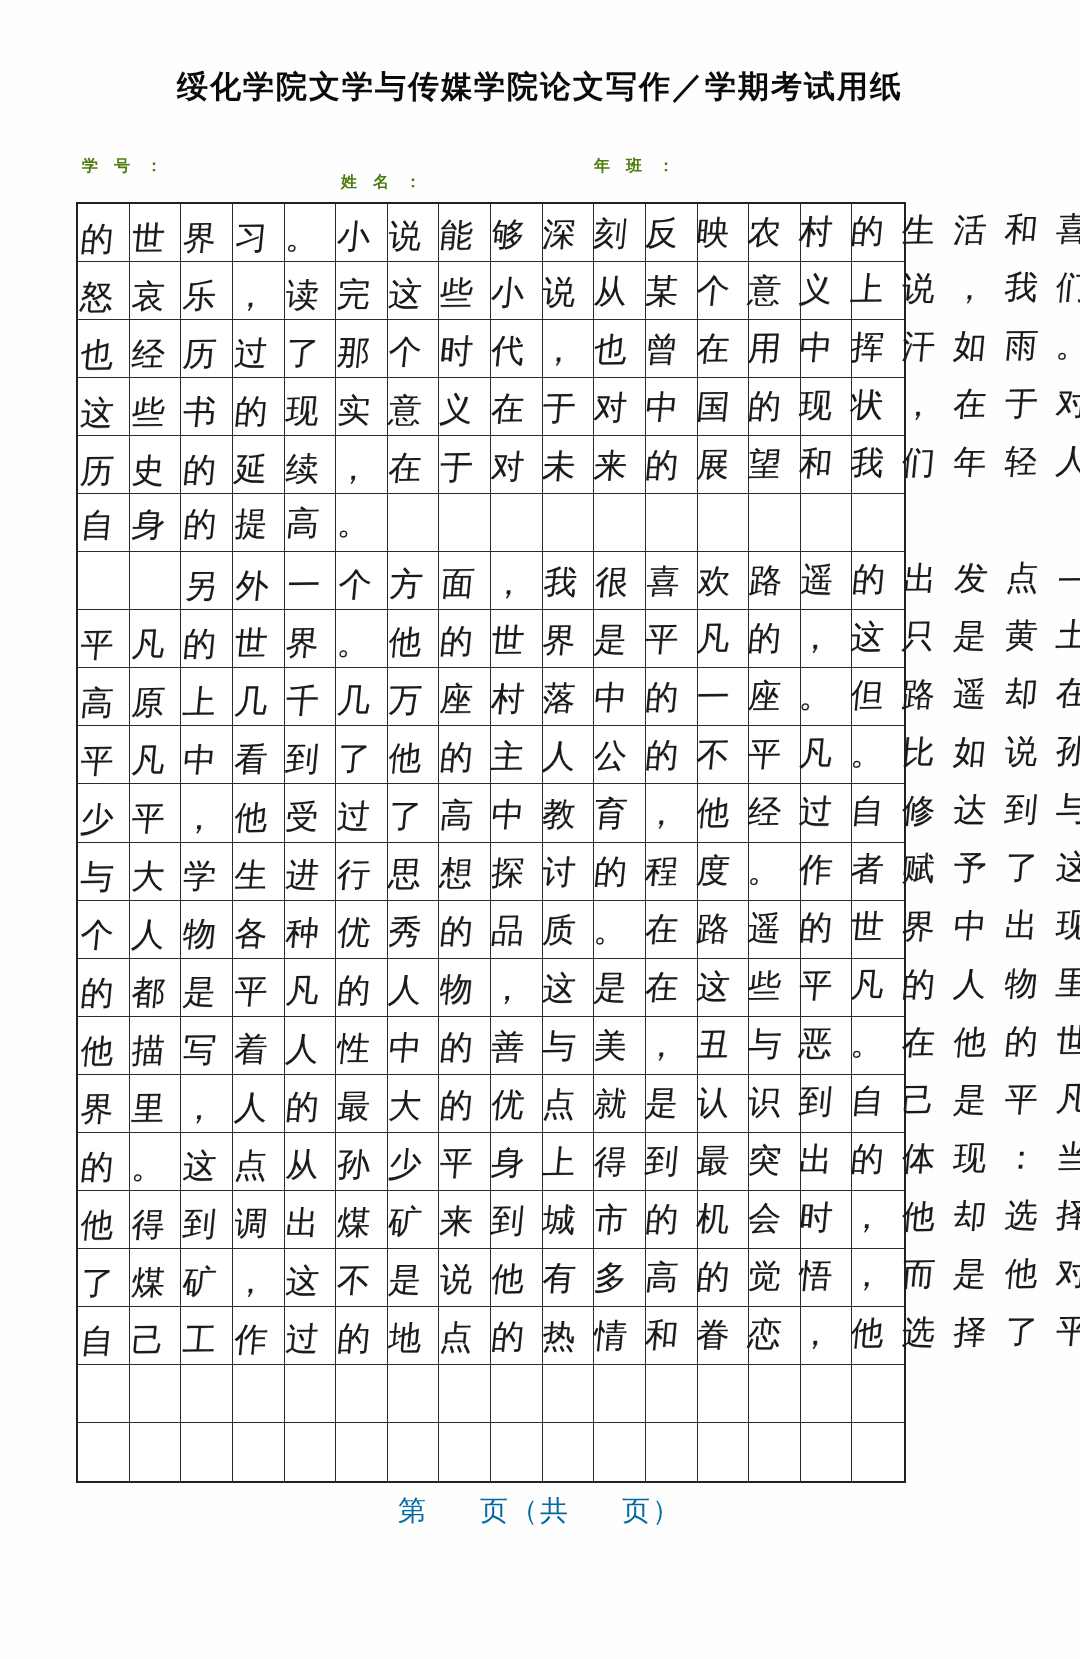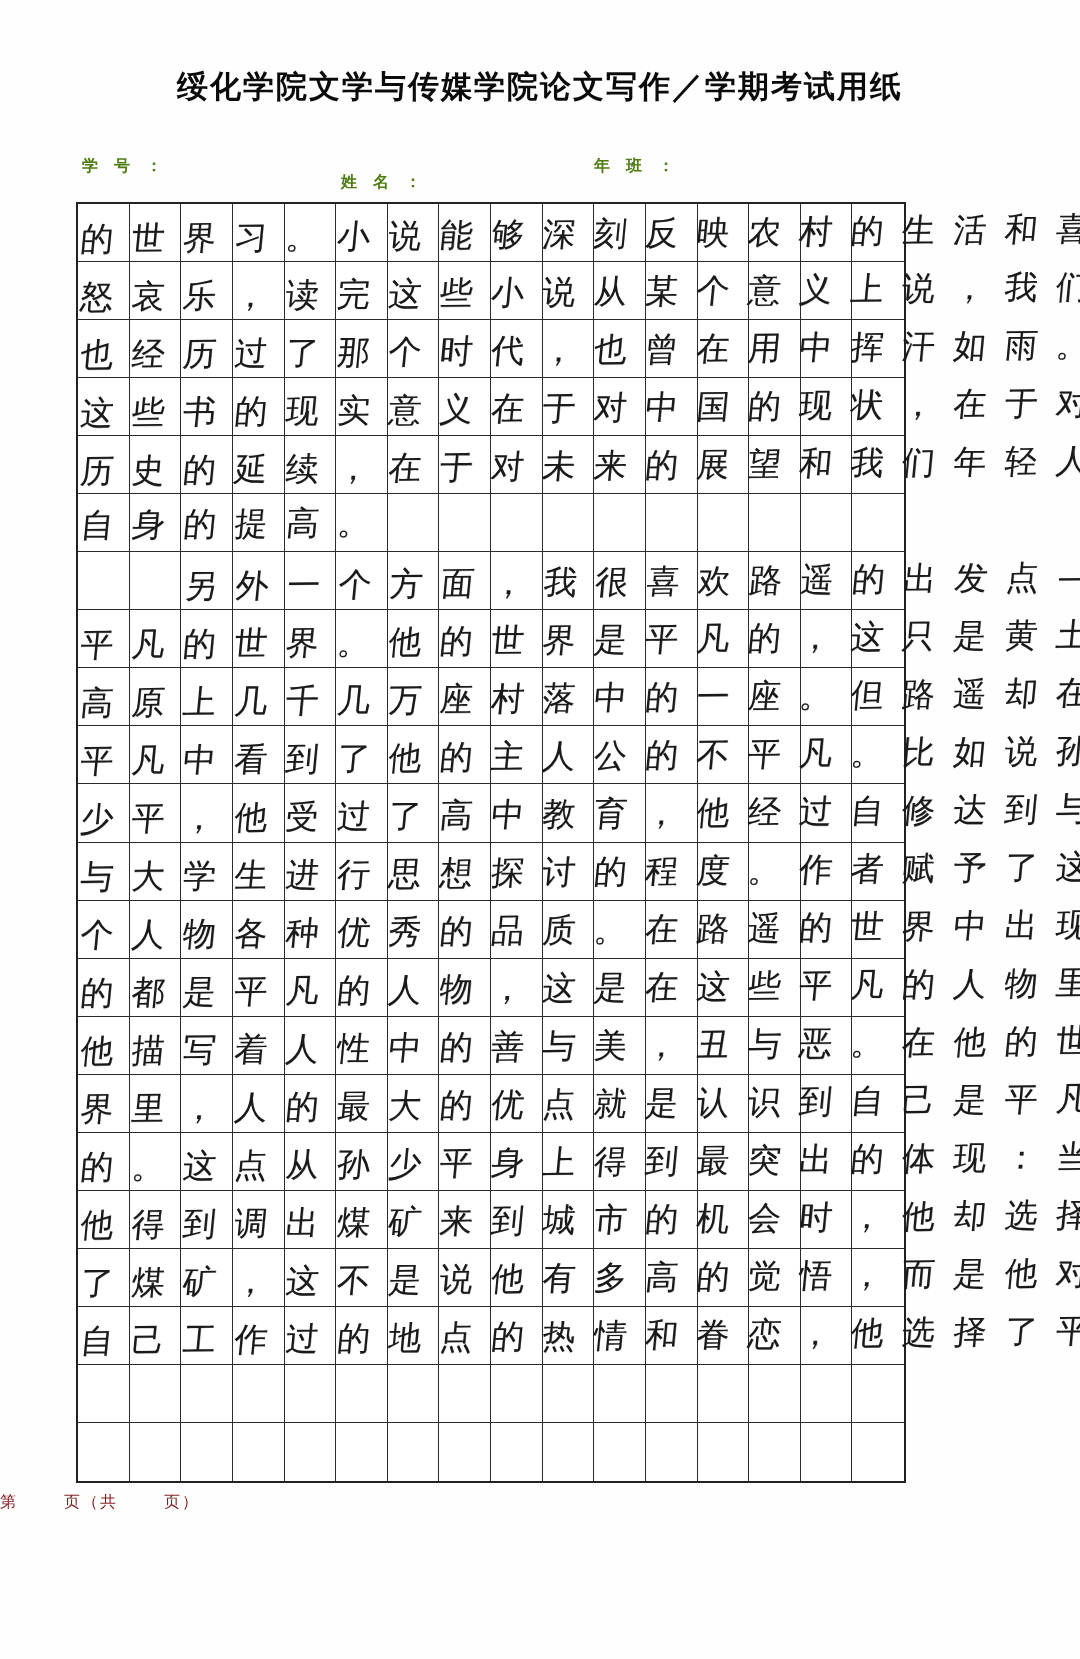--- a/index.html
+++ b/index.html
@@ -105,24 +105,24 @@
     white-space: pre;
     text-shadow: 0.4px 0.3px 0 rgba(0,0,0,0.35);
   }
   .hw-row.indent span { padding-left: 104px; }
 
   .footer {
     position: absolute;
     top: 1492px;
     left: 0;
     width: 100%;
-    text-align: left;
-    font-size: 16px;
+    text-align: center;
+    font-size: 28px;
     letter-spacing: 2px;
-    color: #7f1d1d;
+    color: #0369a1;
   }
   .footer .pg { display: inline-block; }
   .footer .blank {
     display: inline-block;
     width: 34px;
   }
 </style>
 </head>
 <body>
 

